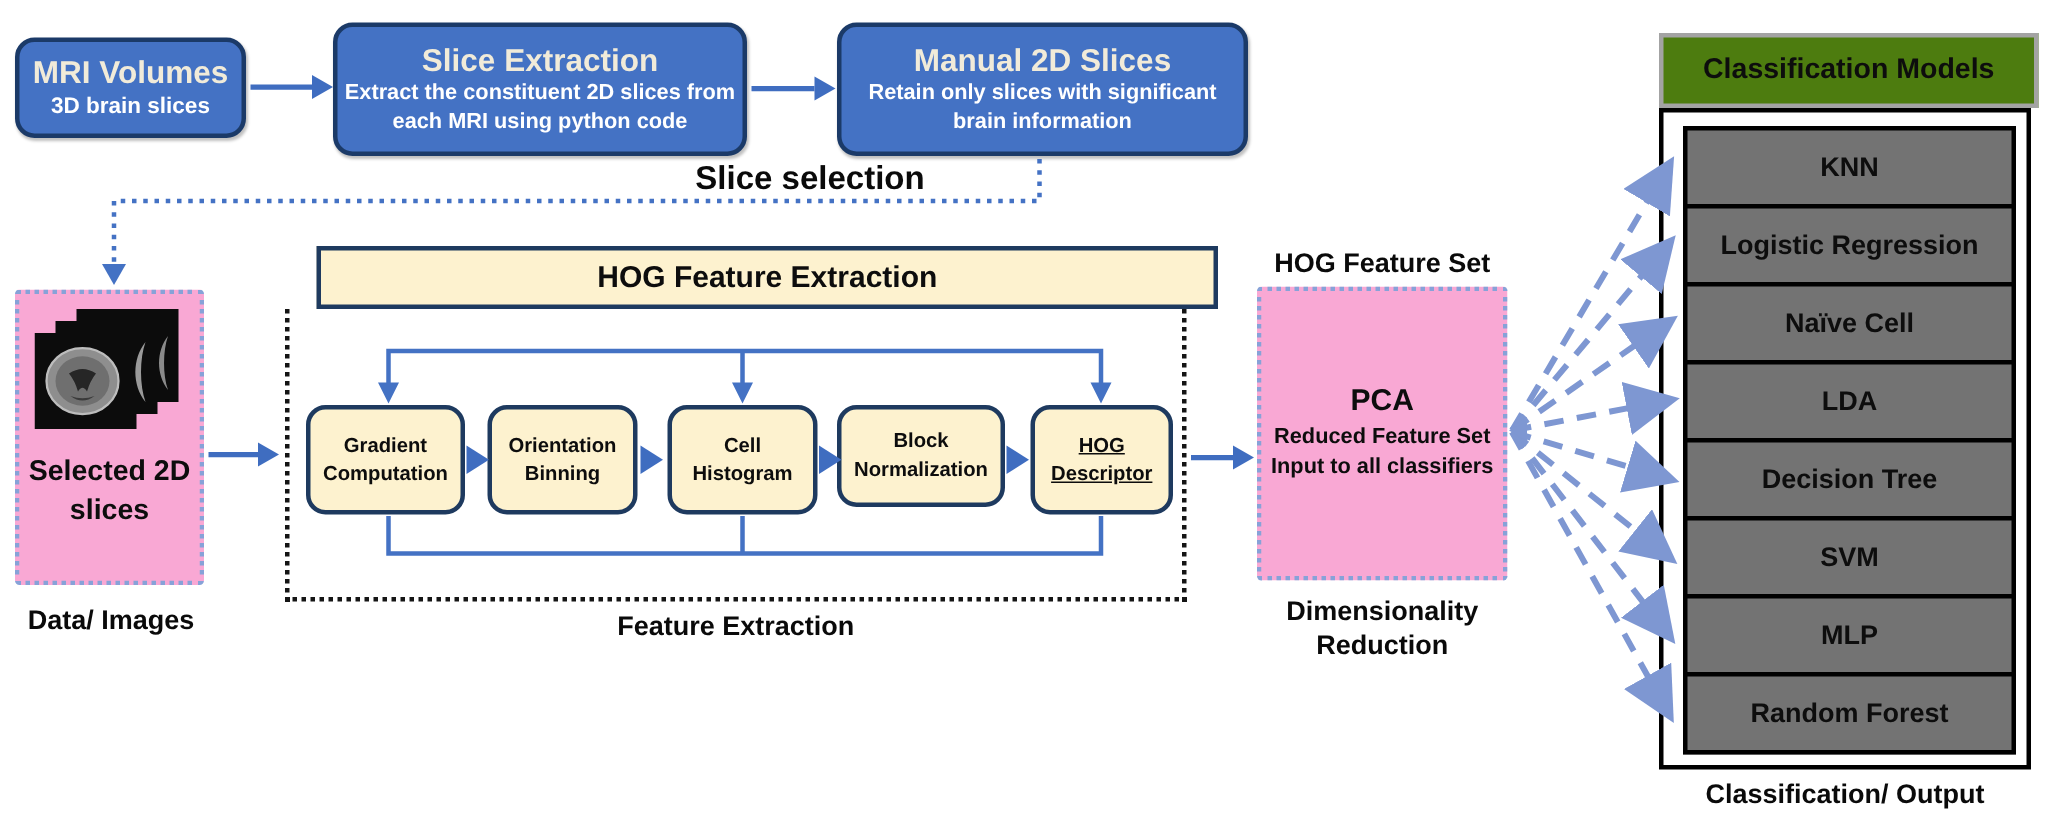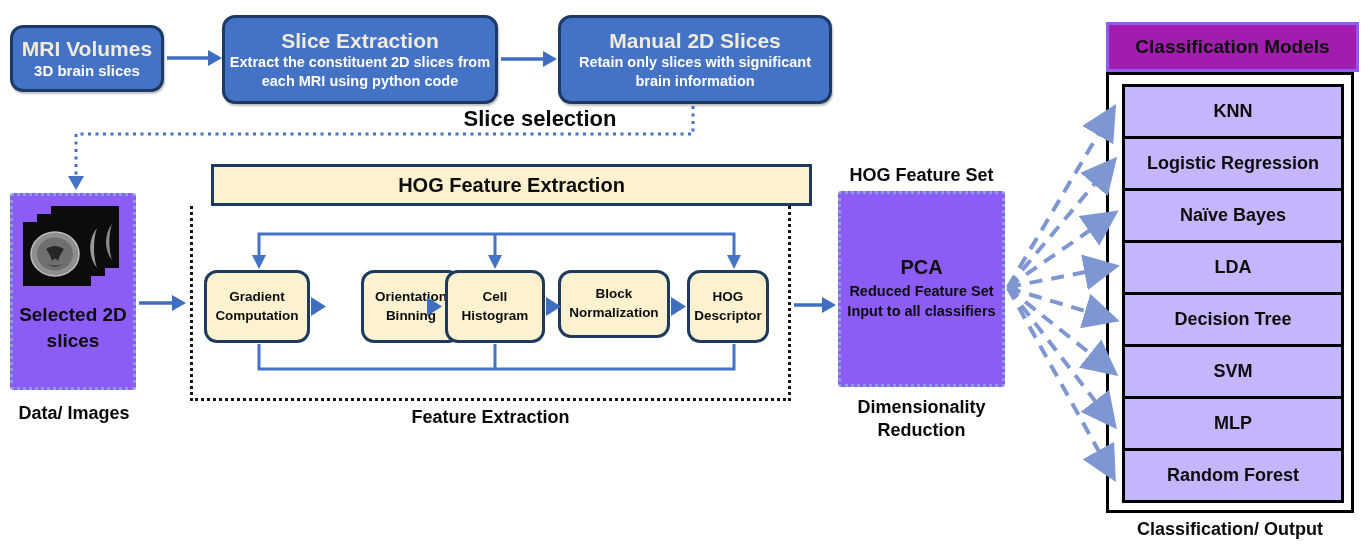--- a/index.html
+++ b/index.html
@@ -19,37 +19,37 @@
   .step-box{
     background:#FDF2CF;border:3px solid #1E3A5F;border-radius:13px;
     display:flex;align-items:center;justify-content:center;text-align:center;
     font-size:13.5px;line-height:1.4;padding:2px;
   }
   .hog-header{
     background:#FDF2CF;border:3px solid #1E3A5F;
     display:flex;align-items:center;justify-content:center;font-size:20px;margin-left:21px;
   }
   .dashed-container{border:3px dotted #151515;border-top:none;}
-  .dotted-blue{border:3px dotted #87A2D8;border-radius:3px;background:#8b5cf6;}
+  .dotted-blue{border:3px dotted #87A2D8;border-radius:3px;background:#f9a8d4;}
   .caption{font-size:18px;text-align:center;line-height:1.25;color:#0a0a0a;}
   
   #selected-box{display:flex;flex-direction:column;align-items:center;}
   #selected-label{font-size:19px;text-align:center;line-height:1.35;margin-top:2px;}
   
   #pca-box{display:flex;flex-direction:column;align-items:center;justify-content:center;text-align:center;}
   #pca-title{font-size:20px;margin-bottom:3px;}
   .pca-line{font-size:14.5px;line-height:1.35;}
   
   .class-header{
-    background:#a21caf;border:3px solid #8b5cf6;display:flex;align-items:center;
+    background:#4d7c0f;border:3px solid #a3a3a3;display:flex;align-items:center;
     justify-content:center;font-size:19px;
   }
   .class-container{background:#ffffff;border:3px solid #000;}
   .model-row{
-    position:relative;height:55px;margin-top:-3px;background:#c4b5fd;border:3px solid #000;
+    position:relative;height:55px;margin-top:-3px;background:#737373;border:3px solid #000;
     display:flex;align-items:center;justify-content:center;font-size:18px;box-sizing:border-box;
   }
   .model-row.first{margin-top:0;}
   svg.overlay{position:absolute;left:0;top:0;pointer-events:none;}
 </style>
 </head>
 <body>
 
 <div id="canvas">
 
@@ -84,41 +84,41 @@
     </svg>
     <div id="selected-label">Selected 2D slices</div>
   </div>
 
   <div class="abs caption" style="left:4px;top:402px;width:140px;">Data/ Images</div>
 
   <div class="abs hog-header" style="left:190px;top:164px;width:601px;height:42px;">HOG Feature Extraction</div>
   <div class="abs dashed-container" style="left:190px;top:206px;width:601px;height:195px;"></div>
 
   <div class="abs step-box" style="left:204px;top:270px;width:106px;height:73px;">Gradient Computation</div>
-  <div class="abs step-box" style="left:325px;top:270px;width:100px;height:73px;margin-left:36px;">Orientation Binning</div>
+  <div class="abs step-box" style="left:325px;top:270px;width:100px;height:73px;">Orientation Binning</div>
   <div class="abs step-box" style="left:445px;top:270px;width:100px;height:73px;">Cell Histogram</div>
   <div class="abs step-box" style="left:558px;top:270px;width:112px;height:68px;">Block Normalization</div>
-  <div class="abs step-box" style="left:687px;top:270px;width:82px;height:73px;">HOG Descriptor</div>
+  <div class="abs step-box" style="left:687px;top:270px;width:95px;height:73px;text-decoration:underline;">HOG Descriptor</div>
 
   <div class="abs caption" style="left:190px;top:406px;width:601px;">Feature Extraction</div>
 
   <div class="abs caption" style="left:838px;top:164px;width:167px;">HOG Feature  Set</div>
   <div id="pca-box" class="abs dotted-blue" style="left:838px;top:191px;width:167px;height:196px;">
     <div id="pca-title">PCA</div>
     <div class="pca-line">Reduced Feature Set</div>
     <div class="pca-line">Input to all classifiers</div>
   </div>
   <div class="abs caption" style="left:838px;top:396px;width:167px;">Dimensionality Reduction</div>
 
   <div class="abs class-header" style="left:1106px;top:22px;width:253px;height:50px;">Classification Models</div>
   <div class="abs class-container" style="left:1106px;top:72px;width:248px;height:441px;"></div>
   <div class="abs" style="left:1122px;top:84px;width:222px;">
     <div class="model-row first">KNN</div>
     <div class="model-row">Logistic Regression</div>
-    <div class="model-row">Naïve Bayes</div>
+    <div class="model-row">Naïve Cell</div>
     <div class="model-row">LDA</div>
     <div class="model-row">Decision Tree</div>
     <div class="model-row">SVM</div>
     <div class="model-row">MLP</div>
     <div class="model-row">Random Forest</div>
   </div>
   <div class="abs caption" style="left:1106px;top:518px;width:248px;">Classification/  Output</div>
 
   <svg class="overlay" width="1367" height="546" viewBox="0 0 1367 546">
     <defs>

